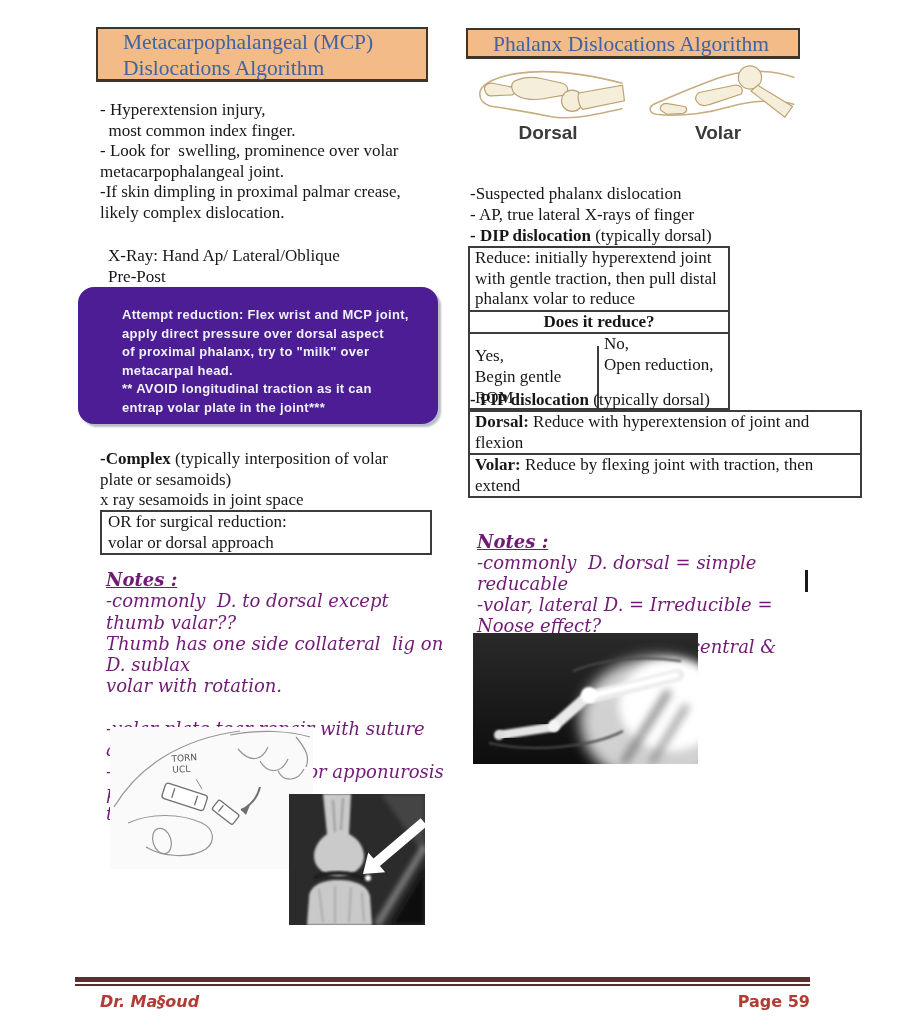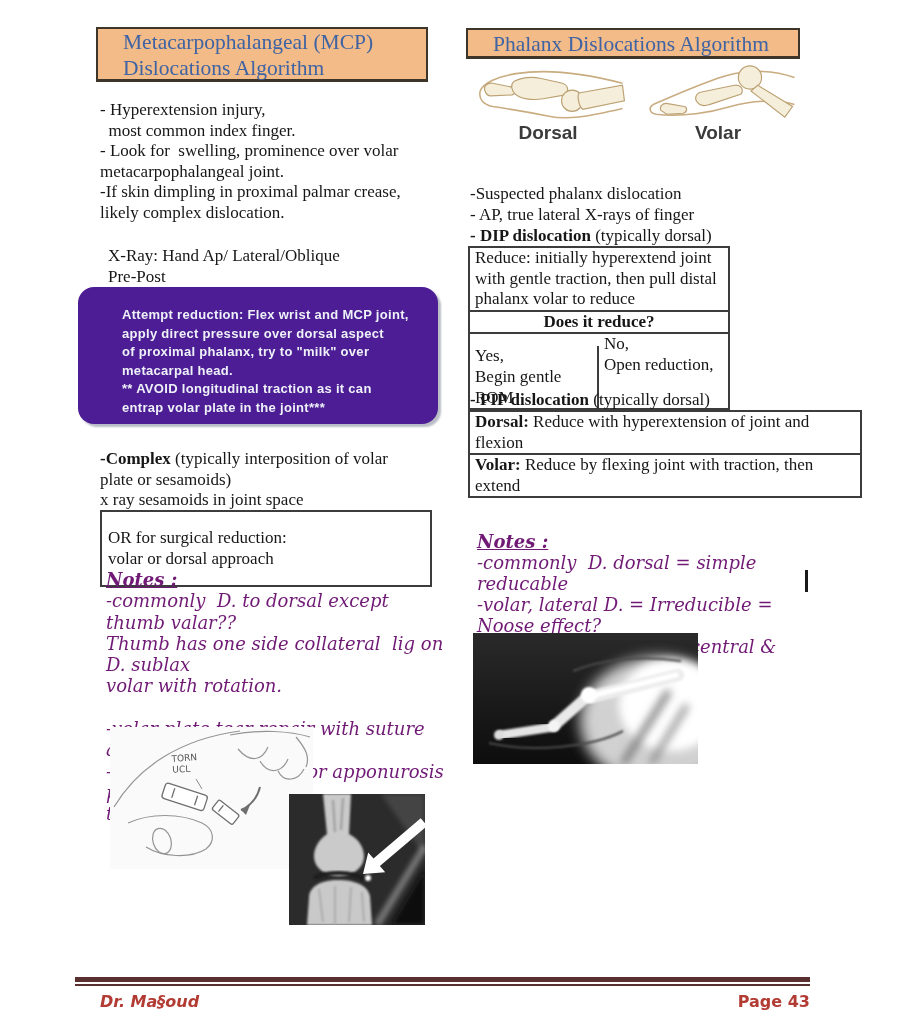--- a/index.html
+++ b/index.html
@@ -50,21 +50,21 @@
 ** AVOID longitudinal traction as it can
 entrap volar plate in the joint***</div>
   </div>
 
   <div class="abs body-text" style="left:100px;top:449px;width:345px;">
     <div><span class="bold">-Complex</span><span> (typically interposition of volar</span></div>
     <div class="prewrap">plate or sesamoids)
 x ray sesamoids in joint space</div>
   </div>
 
-  <div class="abs bordered body-text prewrap" style="left:100px;top:510px;width:332px;padding:16px 6px;">OR for surgical reduction:
+  <div class="abs bordered body-text prewrap" style="left:100px;top:510px;width:332px;padding:0 6px;">OR for surgical reduction:
 volar or dorsal approach</div>
 
   <div class="abs notes" style="left:106px;top:569px;width:345px;line-height:21.3px;">
     <div class="notes-heading">Notes :</div>
     <div class="prewrap">-commonly  D. to dorsal except thumb valar??
 Thumb has one side collateral  lig on D. sublax
 volar with rotation.
 
 -volar plate tear repair with suture anchors
 -Stener lesion: adductor apponurosis prevent UCL
@@ -226,16 +226,16 @@
     </svg>
   </div>
 
   <div class="abs" style="left:75px;top:977px;width:735px;">
     <div style="height:5px;background:#5a2f2f;"></div>
     <div style="height:2px;background:#ffffff;"></div>
     <div style="height:2px;background:#5a2f2f;"></div>
   </div>
   <div class="abs" style="left:75px;top:992px;width:735px;display:flex;justify-content:space-between;">
     <span class="footer-text" style="font-style:italic;margin-left:25px;">Dr. Ma§oud</span>
-    <span class="footer-text">Page 43</span>
+    <span class="footer-text">Page 59</span>
   </div>
 
 </div>
 
 </body></html>

